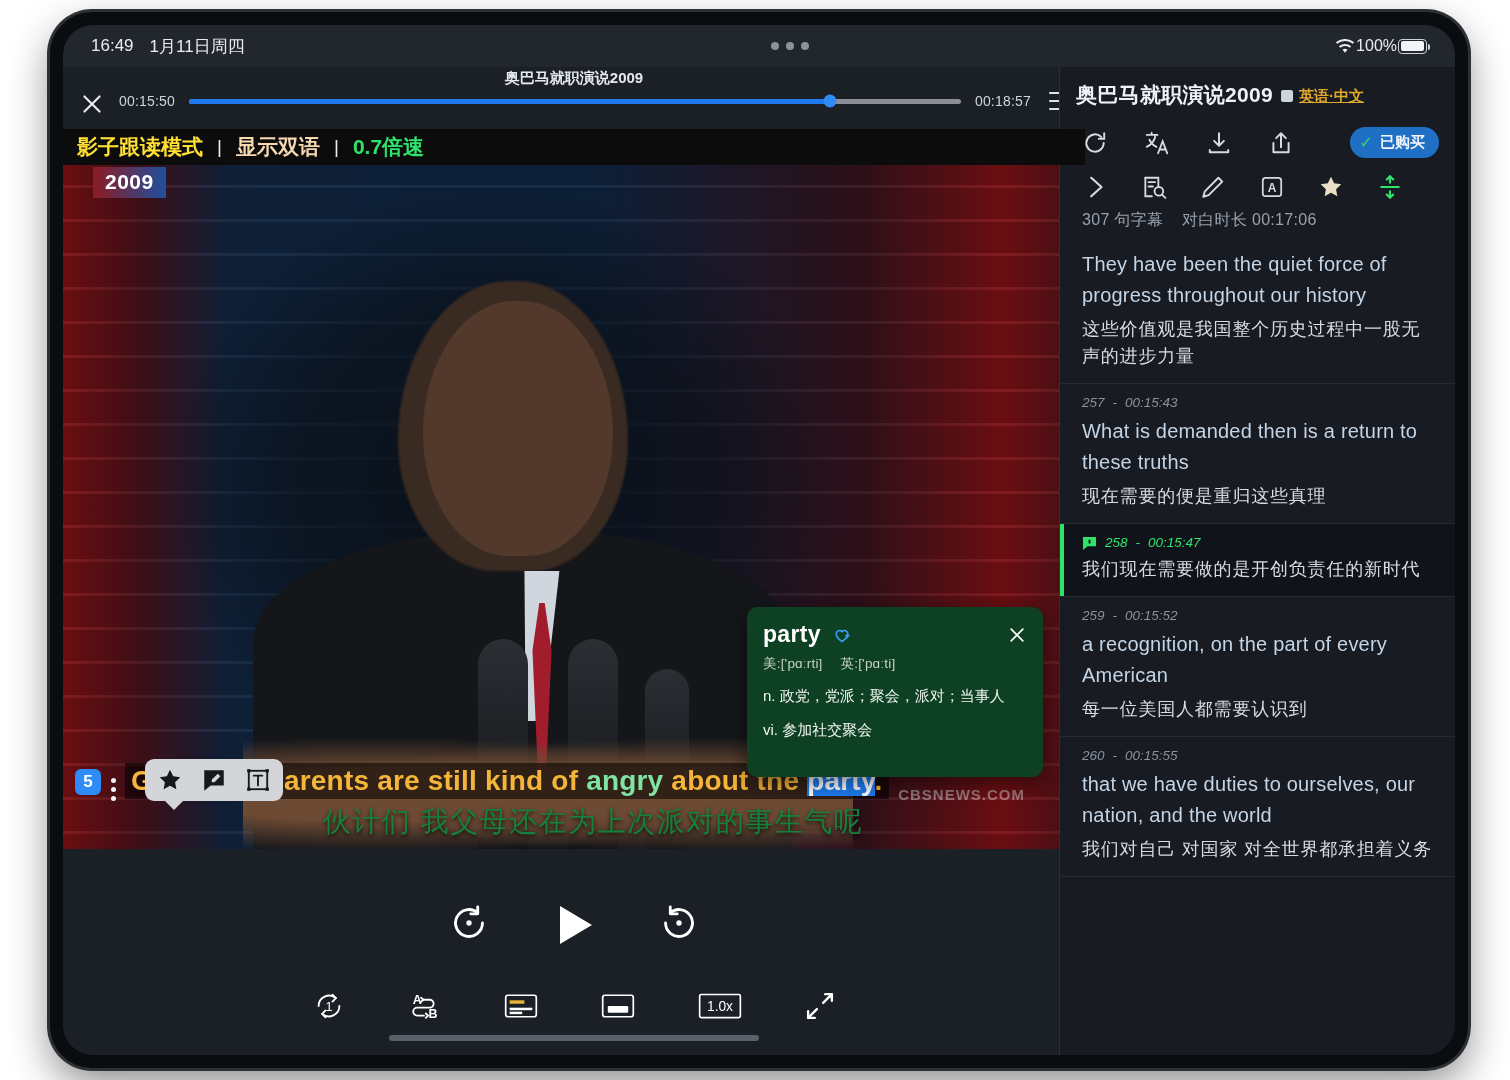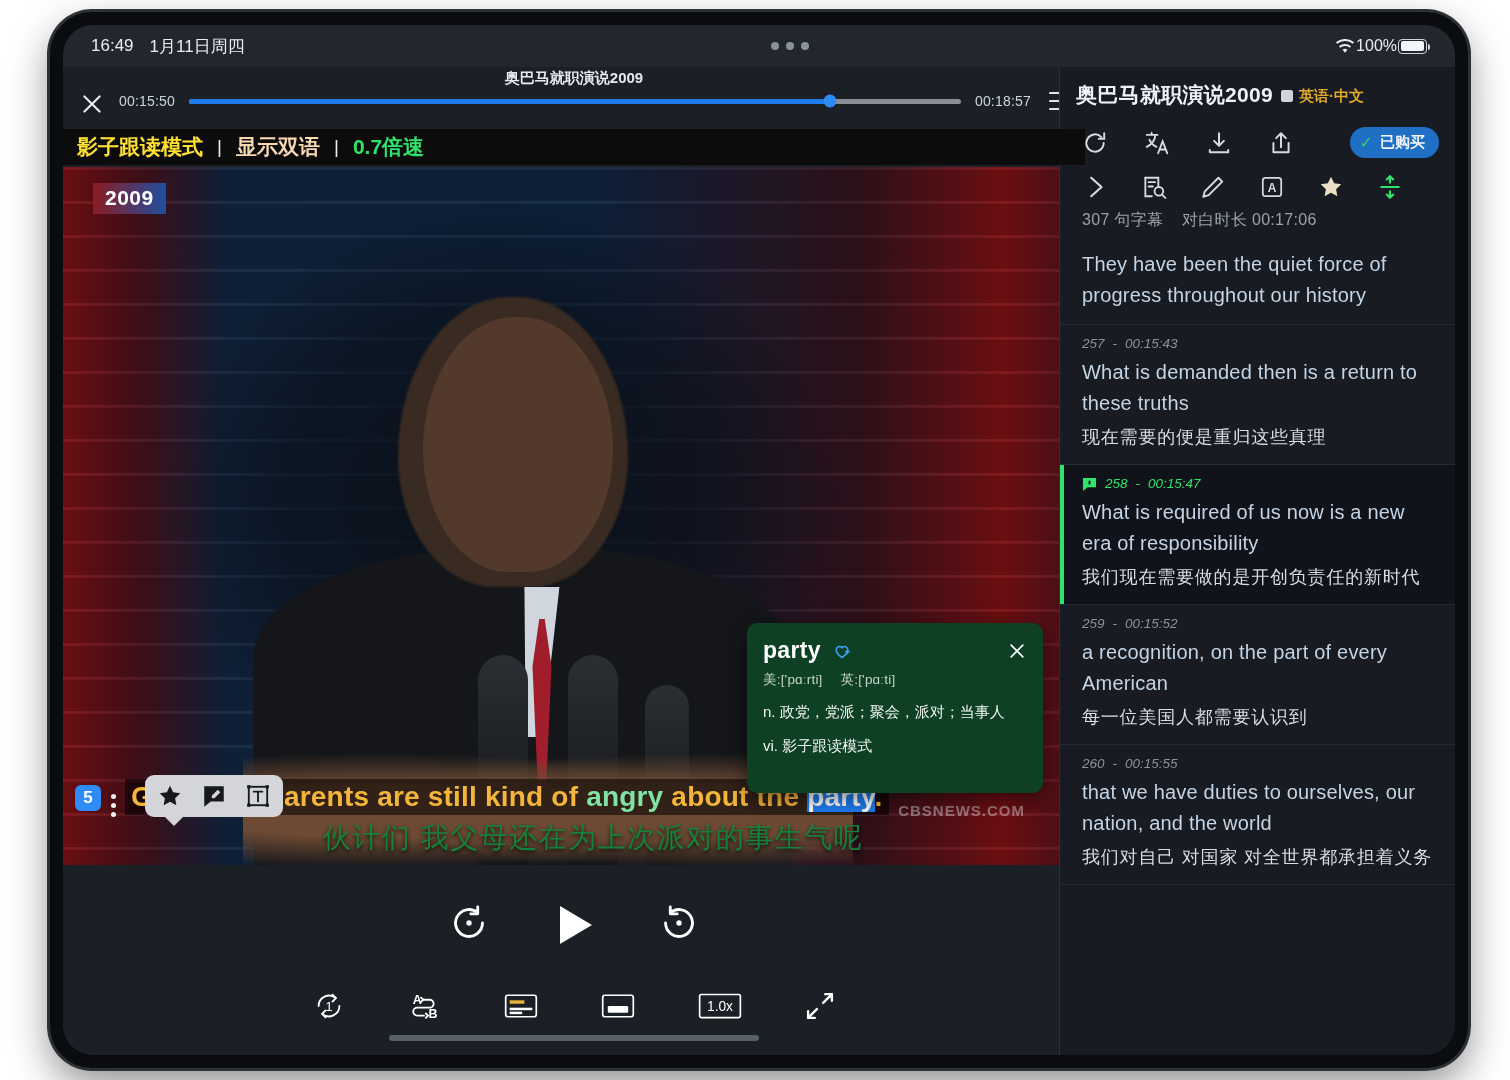--- a/index.html
+++ b/index.html
@@ -112,21 +112,21 @@
     font-size: 21px; font-weight: bold;
     z-index: 12;
   }
   #mode-bar .sep { color: #e9eef4; font-weight: 400; font-size: 19px; }
   .m-shadow { color: #ffe033; }
   .m-bi { color: #f6d7b0; }
   .m-speed { color: #2fe36b; }
 
   
   #video-area {
-    position: absolute; left: 0; top: 100px; width: 100%; height: 698px;
+    position: absolute; left: 0; top: 84px; width: 100%; height: 698px;
     overflow: hidden;
     background: #0a0c10;
   }
   
   #video-bg {
     position: absolute; inset: 0;
     background:
       linear-gradient(90deg,#7c1014 0%, #4a1018 7%, #10243f 16%, #0e2440 52%, #33121c 78%, #7c1014 92%, #48121a 100%);
   }
   #video-bg::before {
@@ -274,21 +274,21 @@
     position: absolute; left: 50%; bottom: 14px; transform: translateX(-50%);
     width: 370px; height: 6px; border-radius: 3px; background: #5a6069;
   }
 
   
   #side-header { padding: 14px 16px 0; }
   #side-title-row { display: flex; align-items: baseline; gap: 8px; flex-wrap: nowrap; }
   #side-title { font-size: 21px; font-weight: 700; color: #eef2f7; letter-spacing: .3px; }
   #lang-chip-box { display: flex; align-items: center; gap: 6px; }
   .chip-square { width: 12px; height: 12px; background: #cfd5dc; border-radius: 2px; display: inline-block; }
-  #lang-chip { font-size: 15px; font-weight: 700; color: #e0a92b; }
+  #lang-chip { font-size: 15px; font-weight: 700; color: #e0a92b; text-decoration: underline; }
   #side-actions { display: flex; align-items: center; gap: 36px; margin-top: 18px; padding-left: 6px; }
   .sa-ico { width: 26px; height: 26px; color: #d5dbe3; cursor: pointer; }
   #purchased-badge {
     margin-left: auto; background: #1f6fc4; color: #f2f6fb;
     border-radius: 16px; padding: 6px 14px 6px 10px;
     display: flex; align-items: center; gap: 7px;
     font-size: 15px; font-weight: 600; cursor: pointer;
   }
   #purchased-badge .chk { color: #39d26a; font-size: 16px; font-weight: 700; }
 
@@ -418,21 +418,21 @@
                 <line x1="5" y1="5" x2="19" y2="19"></line>
                   <line x1="19" y1="5" x2="5" y2="19"></line>
               </svg>
             </span>
           </div>
           <div id="dict-phonetic">
             <span>美:['pɑːrti]</span>
             <span>英:['pɑːti]</span>
           </div>
           <div class="dict-def">n. 政党，党派；聚会，派对；当事人</div>
-          <div class="dict-def">vi. 影子跟读模式</div>
+          <div class="dict-def">vi. 参加社交聚会</div>
         </div>
 
         <div id="sub-toolbar">
           <span class="tb-ico">
             <svg viewBox="0 0 24 24" width="26" height="26" fill="#16181c">
               <path d="M12 2.6l2.9 6 6.6.9-4.8 4.6 1.2 6.5-5.9-3.2-5.9 3.2 1.2-6.5L2.5 9.5l6.6-.9z"></path>
             </svg>
           </span>
           <span class="tb-ico">
             <svg viewBox="0 0 24 24" width="26" height="26" fill="#16181c">
@@ -621,20 +621,21 @@
 
       <div id="meta-line">
         <span>307 句字幕</span>
         <span>对白时长 00:17:06</span>
       </div>
 
       <div id="sub-list">
 
         <div class="sub-item first-row">
           <div class="sub-en">They have been the quiet force of progress throughout our history</div>
+          <div class="sub-zh">这些价值观是我国整个历史过程中一股无声的进步力量</div>
         </div>
 
         <div class="sub-item">
           <div class="sub-meta">
             <span>257</span>
             <span>-</span>
             <span>00:15:43</span>
           </div>
           <div class="sub-en">What is demanded then is a return to these truths</div>
           <div class="sub-zh">现在需要的便是重归这些真理</div>
@@ -645,21 +646,20 @@
             <span class="note-ico">
               <svg viewBox="0 0 16 15" width="15" height="14" fill="#2fe36b">
                 <path d="M1 1h14v10H6l-5 4z"></path>
                 <rect x="7" y="4" width="2" height="4" fill="#11131a"></rect>
               </svg>
             </span>
             <span>258</span>
             <span>-</span>
             <span>00:15:47</span>
           </div>
-          <div class="sub-en">What is required of us now is a new era of responsibility</div>
           <div class="sub-zh">我们现在需要做的是开创负责任的新时代</div>
         </div>
 
         <div class="sub-item">
           <div class="sub-meta">
             <span>259</span>
             <span>-</span>
             <span>00:15:52</span>
           </div>
           <div class="sub-en">a recognition, on the part of every American</div>

